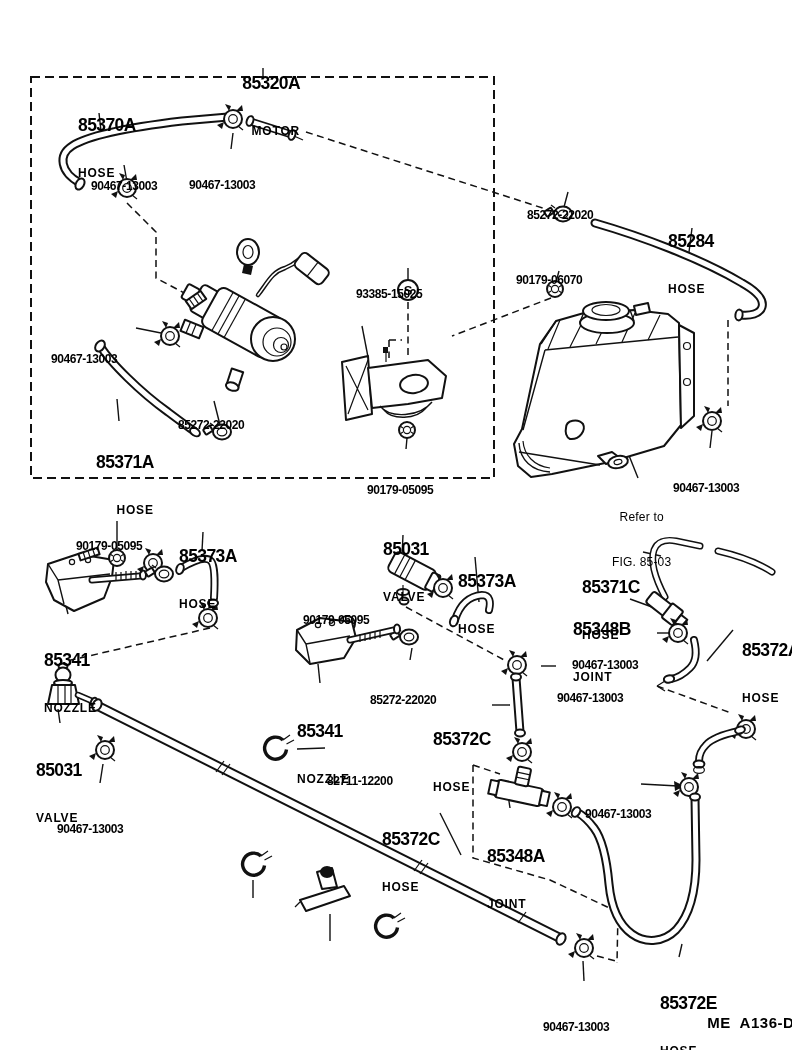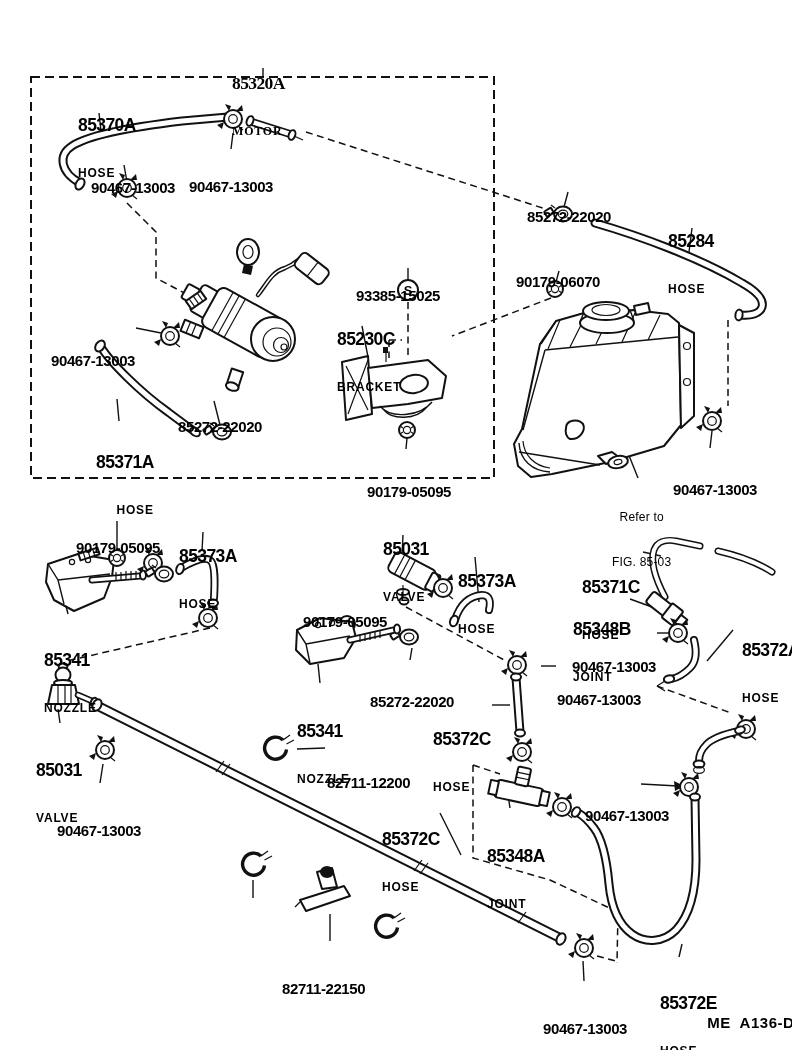--- a/index.html
+++ b/index.html
@@ -1,23 +1,23 @@
 <!DOCTYPE html>
 <html><head>
 <meta charset="utf-8">
 <style>
   html,body{margin:0;padding:0;background:#fff;}
   #page{position:relative;width:792px;height:1050px;background:#fff;overflow:hidden;
         font-family:"Liberation Sans",sans-serif;color:#000;}
   #art{position:absolute;left:0;top:0;}
   .lbl{position:absolute;font-weight:bold;line-height:1.02;white-space:pre;z-index:5;}
-  .lbl .pn{display:block;font-size:15px;letter-spacing:-0.4px;}
+  .lbl .pn{display:block;font-size:12px;letter-spacing:-0.4px;}
   .lbl.lg .pn{font-size:17.5px;letter-spacing:-0.6px;}
   .lbl .sub{display:block;font-size:12px;letter-spacing:0.8px;margin-top:0px;}
-  .lbl.ctr{text-align:left;font-family:Liberation Serif, serif;}
+  .lbl.ctr{text-align:right;}
   .lbl.note{font-size:12px;font-weight:normal;letter-spacing:0.2px;line-height:1.25;text-align:center;}
   .lbl.code{font-size:15px;letter-spacing:0.5px;}
   
   .ln{stroke:#111;stroke-width:1.4;fill:none;}
   .dash{stroke:#111;stroke-width:1.5;fill:none;stroke-dasharray:7 4.5;}
   .boxdash{stroke:#111;stroke-width:2;fill:none;stroke-dasharray:9 5;}
   .t-o{stroke:#111;fill:none;stroke-linecap:round;stroke-linejoin:round;}
   .t-i{stroke:#fff;fill:none;stroke-linecap:round;stroke-linejoin:round;}
   .part{stroke:#111;stroke-width:2;fill:#fff;stroke-linejoin:round;}
   .thin{stroke:#111;stroke-width:1.2;fill:none;}
@@ -379,24 +379,20 @@
 <div class="lbl lg" style="left:668px;top:200px;">
   <span class="pn">85284</span>
   <span class="sub">HOSE</span>
 </div>
 <div class="lbl" style="left:516px;top:241px;">
   <span class="pn">90179-06070</span>
 </div>
 <div class="lbl" style="left:356px;top:255px;">
   <span class="pn">93385-15025</span>
 </div>
-<div class="lbl lg" style="left:337px;top:298px;">
-  <span class="pn">85230C</span>
-  <span class="sub">BRACKET</span>
-</div>
 <div class="lbl" style="left:51px;top:320px;">
   <span class="pn">90467-13003</span>
 </div>
 <div class="lbl" style="left:178px;top:386px;">
   <span class="pn">85272-22020</span>
 </div>
 <div class="lbl lg" style="left:96px;top:421px;text-align:right;">
   <span class="pn">85371A</span>
   <span class="sub">HOSE</span>
 </div>
@@ -475,23 +471,20 @@
   <span class="pn">85372C</span>
   <span class="sub">HOSE</span>
 </div>
 <div class="lbl lg" style="left:487px;top:815px;">
   <span class="pn">85348A</span>
   <span class="sub">JOINT</span>
 </div>
 <div class="lbl" style="left:585px;top:775px;">
   <span class="pn">90467-13003</span>
 </div>
-<div class="lbl" style="left:282px;top:948px;">
-  <span class="pn">82711-22150</span>
-</div>
 <div class="lbl" style="left:543px;top:988px;">
   <span class="pn">90467-13003</span>
 </div>
 <div class="lbl lg" style="left:660px;top:962px;">
   <span class="pn">85372E</span>
   <span class="sub">HOSE</span>
 </div>
 <div class="lbl code" style="left:698px;top:1000px;">
   <span>ME  A136-D</span>
 </div>

